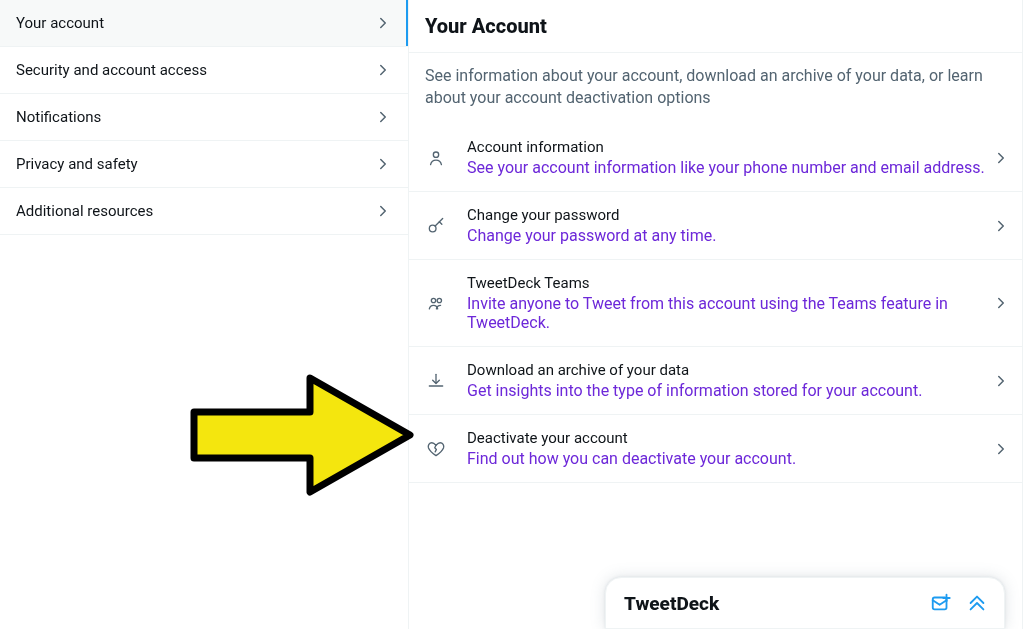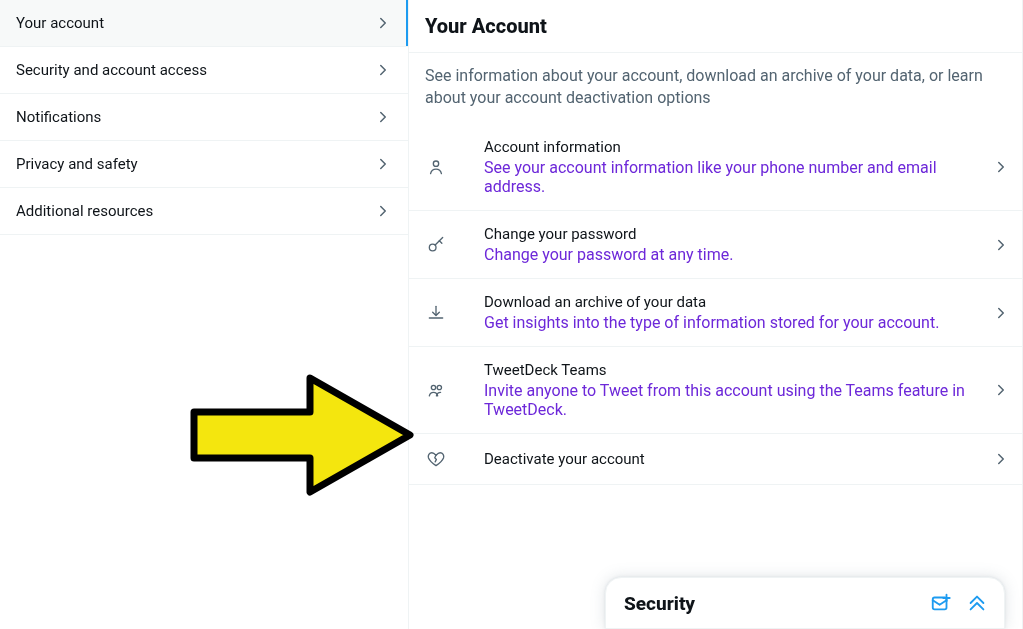--- a/index.html
+++ b/index.html
@@ -24,21 +24,21 @@
     }
     .nav-item.selected { background:#f7f9f9; box-shadow: inset -2px 0 0 #1d9bf0; }
     .chev { width:18px; height:18px; flex:0 0 18px; }
     .chev polyline { fill:none; stroke:#536471; stroke-width:2; stroke-linecap:round; stroke-linejoin:round; }
 
     .section-header { border-bottom:1px solid #eff3f4; }
     .section-desc { font-size:16px; color:#536471; padding:12px 16px 16px 16px; line-height:1.35; }
 
     .option {
       display:flex; align-items:center; padding:14px 12px 14px 16px;
-      border-bottom:1px solid #eff3f4; cursor:pointer;gap:17px;
+      border-bottom:1px solid #eff3f4; cursor:pointer;
     }
     .option .ico { width:22px; height:22px; flex:0 0 22px; display:flex; align-items:center; justify-content:center; color:#536471; margin-right:20px; }
     .option .ico svg { width:20px; height:20px; stroke:#536471; fill:none; stroke-width:1.6; stroke-linecap:round; stroke-linejoin:round; }
     .option .txt { flex:1; }
     .option .txt .t1 { font-size:15px; color:#0f1419; }
     .option .txt .t2 { font-size:16px; color:#6d28d9; margin-top:2px; }
     .option .go { width:18px; height:18px; }
     .option .go polyline { fill:none; stroke:#536471; stroke-width:2; stroke-linecap:round; stroke-linejoin:round; }
 
     
@@ -135,78 +135,79 @@
         <div class="t2">Change your password at any time.</div>
       </div>
       <svg class="go" viewBox="0 0 24 24">
           <polyline points="9 6 15 12 9 18"></polyline>
         </svg>
     </div>
 
     <div class="option">
       <span class="ico">
         <svg viewBox="0 0 24 24">
-            <path d="M12 4v10"></path>
-            <path d="M8 11l4 4 4-4"></path>
-            <path d="M4 18h16"></path>
-          </svg>
-      </span>
-      <div class="txt">
-        <div class="t1">Download an archive of your data</div>
-        <div class="t2">Get insights into the type of information stored for your account.</div>
-      </div>
-      <svg class="go" viewBox="0 0 24 24">
-          <polyline points="9 6 15 12 9 18"></polyline>
-        </svg>
-    </div>
-
-    <div class="option">
-      <span class="ico">
-        <svg viewBox="0 0 24 24">
             <circle cx="9" cy="9" r="2.6"></circle>
             <circle cx="16" cy="9" r="2.6"></circle>
             <path d="M4 19c.6-2.8 2.6-4.2 5-4.2s4.4 1.4 5 4.2"></path>
             <path d="M12.5 19c.6-2.8 2.6-4.2 5-4.2"></path>
           </svg>
       </span>
       <div class="txt">
         <div class="t1">TweetDeck Teams</div>
         <div class="t2">Invite anyone to Tweet from this account using the Teams feature in TweetDeck.</div>
       </div>
       <svg class="go" viewBox="0 0 24 24">
           <polyline points="9 6 15 12 9 18"></polyline>
         </svg>
     </div>
 
     <div class="option">
       <span class="ico">
         <svg viewBox="0 0 24 24">
+            <path d="M12 4v10"></path>
+            <path d="M8 11l4 4 4-4"></path>
+            <path d="M4 18h16"></path>
+          </svg>
+      </span>
+      <div class="txt">
+        <div class="t1">Download an archive of your data</div>
+        <div class="t2">Get insights into the type of information stored for your account.</div>
+      </div>
+      <svg class="go" viewBox="0 0 24 24">
+          <polyline points="9 6 15 12 9 18"></polyline>
+        </svg>
+    </div>
+
+    <div class="option">
+      <span class="ico">
+        <svg viewBox="0 0 24 24">
             <path d="M12 20s-7-4.5-9-9.2C1.9 7.6 4 4.5 7 4.5c2 0 3.4 1.3 5 3 1.6-1.7 3-3 5-3 3 0 5.1 3.1 4 6.3C19 15.5 12 20 12 20z"></path>
             <path d="M12 7.5l-1.5 3 2 2-1.5 3"></path>
           </svg>
       </span>
       <div class="txt">
         <div class="t1">Deactivate your account</div>
+        <div class="t2">Find out how you can deactivate your account.</div>
       </div>
       <svg class="go" viewBox="0 0 24 24">
           <polyline points="9 6 15 12 9 18"></polyline>
         </svg>
     </div>
 
   </div>
 </div>
 
 <div class="arrow">
   <svg width="230" height="130" viewBox="0 0 230 130">
     <path d="M6 42 L122 42 L122 8 L222 65 L122 122 L122 88 L6 88 Z" fill="#f4e60e" stroke="#000" stroke-width="7" stroke-linejoin="round"></path>
   </svg>
 </div>
 
 <div class="drawer">
-  <div class="d-title">Security</div>
+  <div class="d-title">TweetDeck</div>
   <span class="d-ico">
     <svg viewBox="0 0 24 24">
         <rect x="3" y="6" width="15" height="13" rx="2"></rect>
         <path d="M3 9l7.5 5L18 9"></path>
         <path d="M18 3v7"></path>
         <path d="M14.5 6.5H21.5"></path>
       </svg>
   </span>
   <span class="d-ico">
     <svg viewBox="0 0 24 24">

